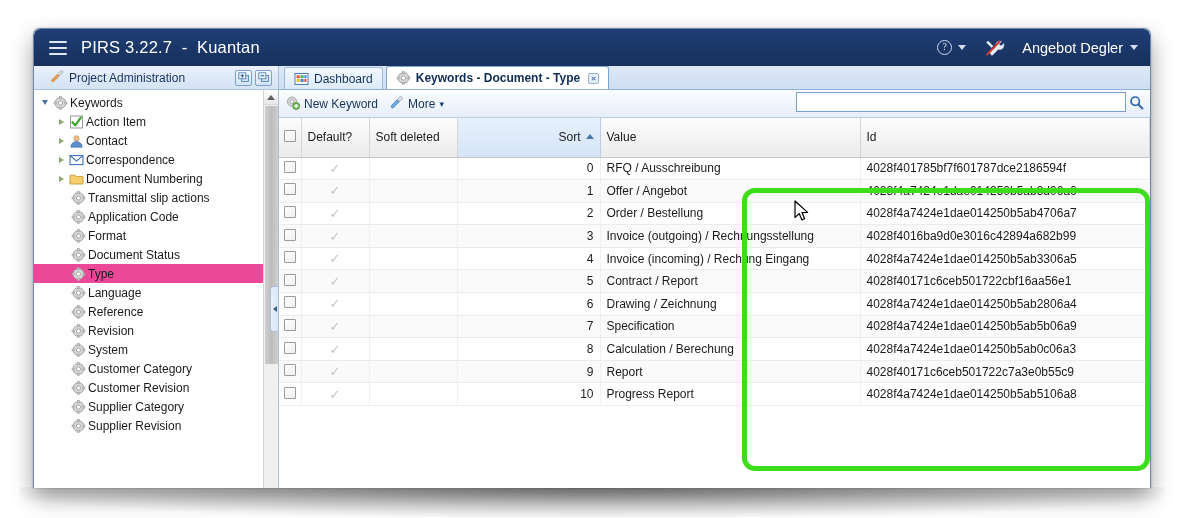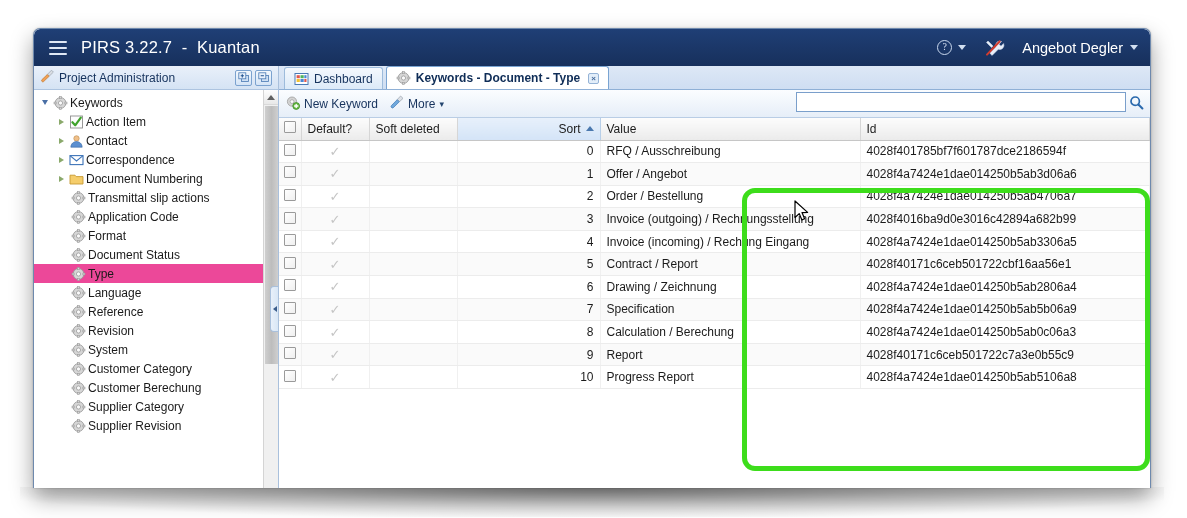--- a/index.html
+++ b/index.html
@@ -76,21 +76,21 @@
   
   #window-body { display: flex; height: 423px; background: #eef2f8; }
 
   
   #sidebar { width: 245px; background: #ffffff; display: flex; flex-direction: column;
              border-right: 1px solid #a9c0dc; position: relative; }
   #sidebar-header {
     height: 24px; display: flex; align-items: center;
     background: linear-gradient(to bottom, #e9f0fa 0%, #d5e3f4 100%);
     border-bottom: 1px solid #adc4e0;
-    padding-left: 6px; position: relative;
+    padding-left: 16px; position: relative;
   }
   #sidebar-title { font-size: 12px; color: #15325c; margin-left: 4px; }
   .sb-btn {
     width: 17px; height: 16px; border: 1px solid #7ba2cf; border-radius: 2px;
     background: linear-gradient(to bottom, #f3f8fd, #d4e4f6);
     display: inline-flex; align-items: center; justify-content: center;
     cursor: pointer;
   }
   #sidebar-header-buttons { position: absolute; right: 6px; display: flex; gap: 3px; }
 
@@ -164,21 +164,21 @@
     width: 330px; height: 20px; border: 1px solid #7a9fcb; background: #fff;
     font-size: 12px; padding: 0 5px; outline: none; font-family: "Liberation Sans", sans-serif;
   }
   #search-icon-btn { width: 20px; height: 20px; display:flex; align-items:center; justify-content:center;
                      cursor:pointer; }
 
   
   #grid-wrap { flex: 1; background: #ffffff; overflow: hidden; position: relative; }
   table#grid { border-collapse: collapse; width: 100%; table-layout: fixed; font-size: 12px; }
   #grid thead th {
-    height: 22px; font-weight: normal; color: #1b1b1b; font-size: 12px;
+    height: 39px; font-weight: normal; color: #1b1b1b; font-size: 12px;
     background: linear-gradient(to bottom, #fcfcfc, #ebebeb);
     border-right: 1px solid #d6d6d6; border-bottom: 1px solid #c6c6c6;
     padding: 0 6px; text-align: left; white-space: nowrap; cursor: pointer;
   }
   #grid thead th.sorted {
     background: linear-gradient(to bottom, #e7f0fb, #d4e4f7);
     border-right: 1px solid #b8cfe8;
   }
   #grid thead th.num, #grid tbody td.num { text-align: right; }
   #grid tbody td {
@@ -528,21 +528,21 @@
                   <circle cx="7.5" cy="7" r="5.4" fill="#d6d6d6" stroke="#9c9c9c" stroke-width="0.9"></circle>
                   <circle cx="7.5" cy="7" r="2.1" fill="#fbfbfb" stroke="#9c9c9c" stroke-width="0.8"></circle>
                   <g fill="#d6d6d6" stroke="#9c9c9c" stroke-width="0.6">
                     <rect x="6.6" y="0.5" width="1.8" height="2.2"></rect>
                     <rect x="6.6" y="11.3" width="1.8" height="2.2"></rect>
                     <rect x="1" y="6.1" width="2.2" height="1.8"></rect>
                     <rect x="11.8" y="6.1" width="2.2" height="1.8"></rect>
                   </g>
                 </svg>
               </span>
-              <span>Customer Berechung</span>
+              <span>Customer Revision</span>
             </div>
             <div class="tree-row">
               <span style="display: inline-block; width: 36px;"></span>
               <span class="tw" style="width: 0px;"></span>
               <span class="ticon">
                 <svg xmlns="http://www.w3.org/2000/svg" width="15" height="14" viewBox="0 0 15 14">
                   <circle cx="7.5" cy="7" r="5.4" fill="#d6d6d6" stroke="#9c9c9c" stroke-width="0.9"></circle>
                   <circle cx="7.5" cy="7" r="2.1" fill="#fbfbfb" stroke="#9c9c9c" stroke-width="0.8"></circle>
                   <g fill="#d6d6d6" stroke="#9c9c9c" stroke-width="0.6">
                     <rect x="6.6" y="0.5" width="1.8" height="2.2"></rect>

